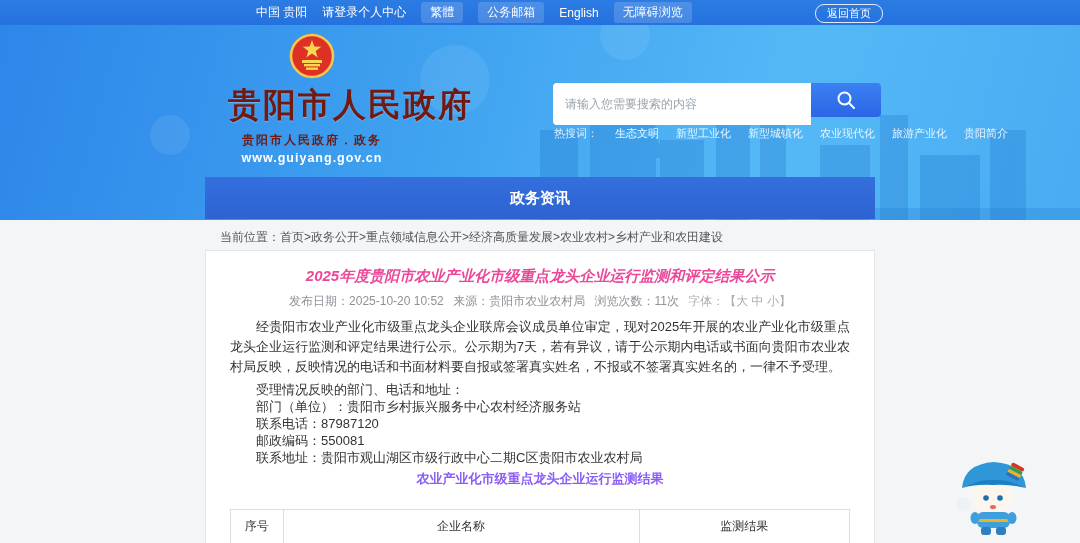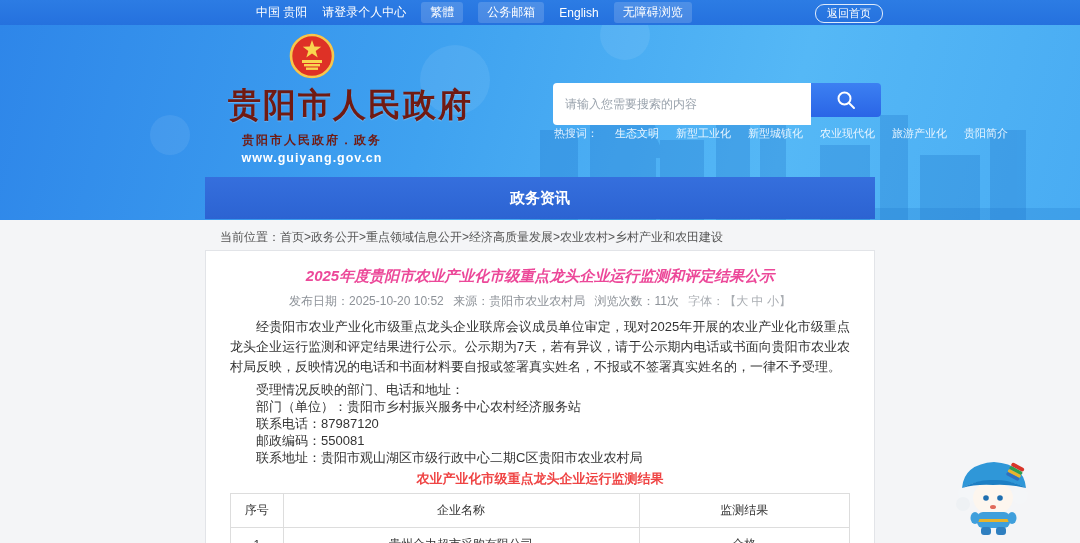--- a/index.html
+++ b/index.html
@@ -78,21 +78,21 @@
     background:#fff; border:1px solid #e2e4e8; padding:15px 24px 0;
   }
   .article-title { font-size:15px; font-weight:bold; color:#ec4899; text-align:center; line-height:19px;font-style:italic; }
   .article-meta { margin-top:8px; text-align:center; font-size:12px; color:#8d9298; }
   .article-meta span { margin:0 3px; }
   .article-meta .font-ctl { color:#a9adb2; cursor:pointer; }
   .article-body { margin-top:7px; }
   .article-body p { font-size:13px; color:#333; text-indent:2em; text-align:justify; }
   .article-body .lead { line-height:20px; margin-bottom:4px; }
   .article-body .contact { line-height:17px; }
-  .table-caption { text-align:center; font-size:13px; font-weight:bold; color:#ef4444; margin:4px 0 5px; }
+  .table-caption { text-align:center; font-size:13px; font-weight:bold; color:#8b5cf6; margin:4px 0 21px; }
   table.result { width:100%; border-collapse:collapse; table-layout:fixed; }
   table.result th, table.result td {
     border:1px solid #ddd; height:23px; font-size:12px; color:#333;
     font-weight:normal; text-align:center; padding:8px 4px; white-space:nowrap;
   }
   table.result col.c1 { width:8.5%; } table.result col.c2 { width:57.5%; } table.result col.c3 { width:34%; }
 
   
   .mascot { position:absolute; left:950px; top:452px; cursor:pointer; }
 </style>

